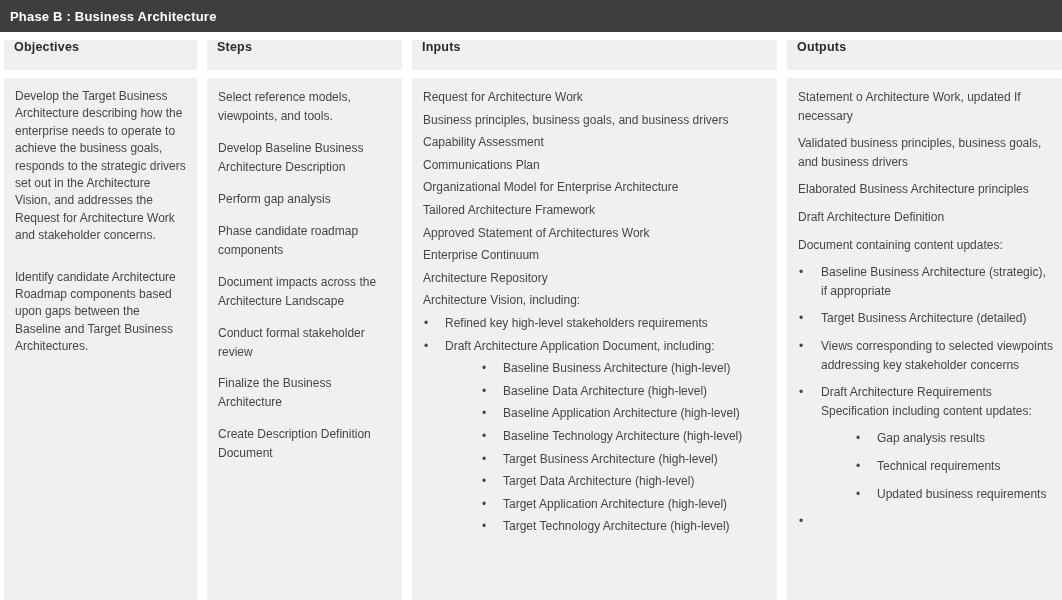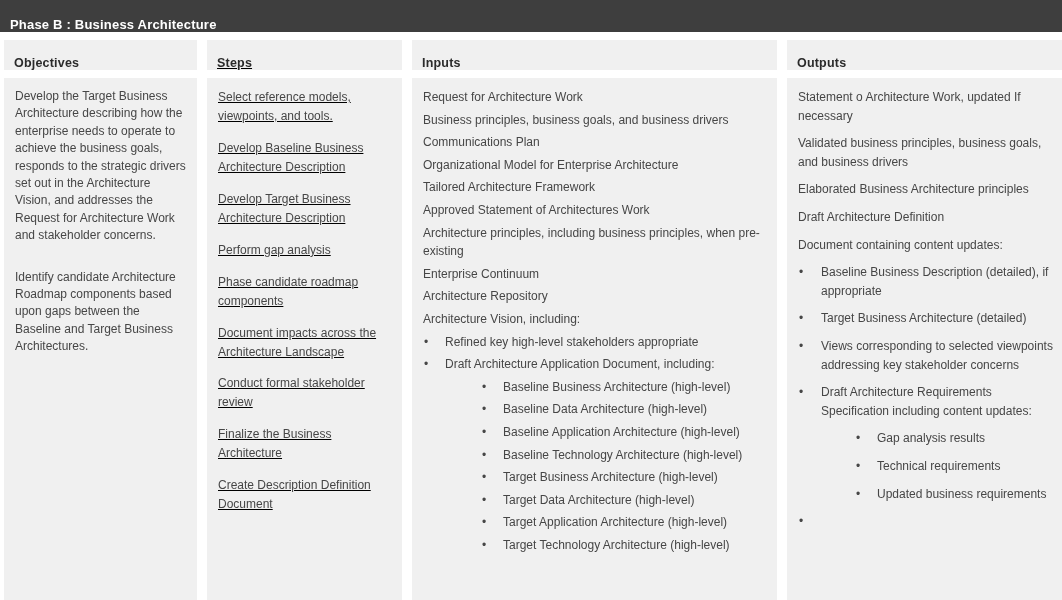--- a/index.html
+++ b/index.html
@@ -9,38 +9,38 @@
     --heading-text:#2b2b2b;
     --body-text:#464646;
   }
   *{box-sizing:border-box;margin:0;padding:0;}
   html,body{width:1062px;height:600px;overflow:hidden;background:#ffffff;
     font-family:"Liberation Sans","DejaVu Sans",sans-serif;}
   .page{width:1062px;height:600px;display:flex;flex-direction:column;}
 
   .titlebar{
     height:32px;flex:0 0 32px;background:var(--titlebar-bg);
-    display:flex;align-items:flex-end;padding-left:10px;
+    display:flex;align-items:center;padding-left:10px;
   }
   .title-text{
     color:var(--titlebar-text);font-size:13px;font-weight:bold;letter-spacing:.2px;
   }
 
   .columns{
     flex:1;display:flex;gap:10px;padding-left:4px;margin-top:8px;min-height:0;
   }
   .col{display:flex;flex-direction:column;min-height:0;}
   .col-objectives{width:193px;flex:0 0 193px;}
-  .col-steps{width:195px;flex:0 0 195px;text-decoration:underline;}
+  .col-steps{width:195px;flex:0 0 195px;}
   .col-inputs{width:365px;flex:0 0 365px;}
   .col-outputs{width:275px;flex:0 0 275px;}
 
   .col-header{
     height:30px;flex:0 0 30px;background:var(--panel-bg);
-    display:flex;align-items:flex-end;padding-left:10px;margin-bottom:8px;
+    display:flex;align-items:flex-start;padding-left:10px;margin-bottom:8px;
   }
   .col-title{font-size:12.5px;font-weight:bold;color:var(--heading-text);letter-spacing:.2px;}
 
   .col-body{
     flex:1;background:var(--panel-bg);
     padding:10px 8px 18px 11px;overflow:hidden;
     color:var(--body-text);font-size:12px;
   }
 
   .item{position:relative;line-height:1.45;}
@@ -82,46 +82,45 @@
         </div>
     </section>
 
     <section class="col col-steps">
       <div class="col-header">
         <span class="col-title">Steps</span>
       </div>
       <div class="col-body">
           <div class="item lvl0"><span>Select reference models, viewpoints, and tools.</span></div>
           <div class="item lvl0"><span>Develop Baseline Business Architecture Description</span></div>
-          <div class="item lvl0"><span>Develop Target Business Architecture Description</span></div>
           <div class="item lvl0"><span>Perform gap analysis</span></div>
           <div class="item lvl0"><span>Phase candidate roadmap components</span></div>
           <div class="item lvl0"><span>Document impacts across the Architecture Landscape</span></div>
           <div class="item lvl0"><span>Conduct formal stakeholder review</span></div>
           <div class="item lvl0"><span>Finalize the Business Architecture</span></div>
           <div class="item lvl0"><span>Create Description Definition Document</span></div>
         </div>
     </section>
 
     <section class="col col-inputs">
       <div class="col-header">
         <span class="col-title">Inputs</span>
       </div>
       <div class="col-body">
           <div class="item lvl0"><span>Request for Architecture Work</span></div>
           <div class="item lvl0"><span>Business principles, business goals, and business drivers</span></div>
+          <div class="item lvl0"><span>Capability Assessment</span></div>
           <div class="item lvl0"><span>Communications Plan</span></div>
           <div class="item lvl0"><span>Organizational Model for Enterprise Architecture</span></div>
           <div class="item lvl0"><span>Tailored Architecture Framework</span></div>
           <div class="item lvl0"><span>Approved Statement of Architectures Work</span></div>
-          <div class="item lvl0"><span>Architecture principles, including business principles, when pre-existing</span></div>
           <div class="item lvl0"><span>Enterprise Continuum</span></div>
           <div class="item lvl0"><span>Architecture Repository</span></div>
           <div class="item lvl0"><span>Architecture Vision, including:</span></div>
-          <div class="item lvl1"><span class="bullet">•</span><span>Refined key high-level stakeholders appropriate</span></div>
+          <div class="item lvl1"><span class="bullet">•</span><span>Refined key high-level stakeholders requirements</span></div>
           <div class="item lvl1"><span class="bullet">•</span><span>Draft Architecture Application Document, including:</span></div>
           <div class="item lvl2"><span class="bullet">•</span><span>Baseline Business Architecture (high-level)</span></div>
           <div class="item lvl2"><span class="bullet">•</span><span>Baseline Data Architecture (high-level)</span></div>
           <div class="item lvl2"><span class="bullet">•</span><span>Baseline Application Architecture (high-level)</span></div>
           <div class="item lvl2"><span class="bullet">•</span><span>Baseline Technology Architecture (high-level)</span></div>
           <div class="item lvl2"><span class="bullet">•</span><span>Target Business Architecture (high-level)</span></div>
           <div class="item lvl2"><span class="bullet">•</span><span>Target Data Architecture (high-level)</span></div>
           <div class="item lvl2"><span class="bullet">•</span><span>Target Application Architecture (high-level)</span></div>
           <div class="item lvl2"><span class="bullet">•</span><span>Target Technology Architecture (high-level)</span></div>
         </div>
@@ -130,21 +129,21 @@
     <section class="col col-outputs">
       <div class="col-header">
         <span class="col-title">Outputs</span>
       </div>
       <div class="col-body">
           <div class="item lvl0"><span>Statement o Architecture Work, updated If necessary</span></div>
           <div class="item lvl0"><span>Validated business principles, business goals, and business drivers</span></div>
           <div class="item lvl0"><span>Elaborated Business Architecture principles</span></div>
           <div class="item lvl0"><span>Draft Architecture Definition</span></div>
           <div class="item lvl0"><span>Document containing content updates:</span></div>
-          <div class="item lvl1"><span class="bullet">•</span><span>Baseline Business Description (detailed), if appropriate</span></div>
+          <div class="item lvl1"><span class="bullet">•</span><span>Baseline Business Architecture (strategic), if appropriate</span></div>
           <div class="item lvl1"><span class="bullet">•</span><span>Target Business Architecture (detailed)</span></div>
           <div class="item lvl1"><span class="bullet">•</span><span>Views corresponding to selected viewpoints addressing key stakeholder concerns</span></div>
           <div class="item lvl1"><span class="bullet">•</span><span>Draft Architecture Requirements Specification including content updates:</span></div>
           <div class="item lvl2"><span class="bullet">•</span><span>Gap analysis results</span></div>
           <div class="item lvl2"><span class="bullet">•</span><span>Technical requirements</span></div>
           <div class="item lvl2"><span class="bullet">•</span><span>Updated business requirements</span></div>
           <div class="item lvl1"><span class="bullet">•</span></div>
         </div>
     </section>
 

